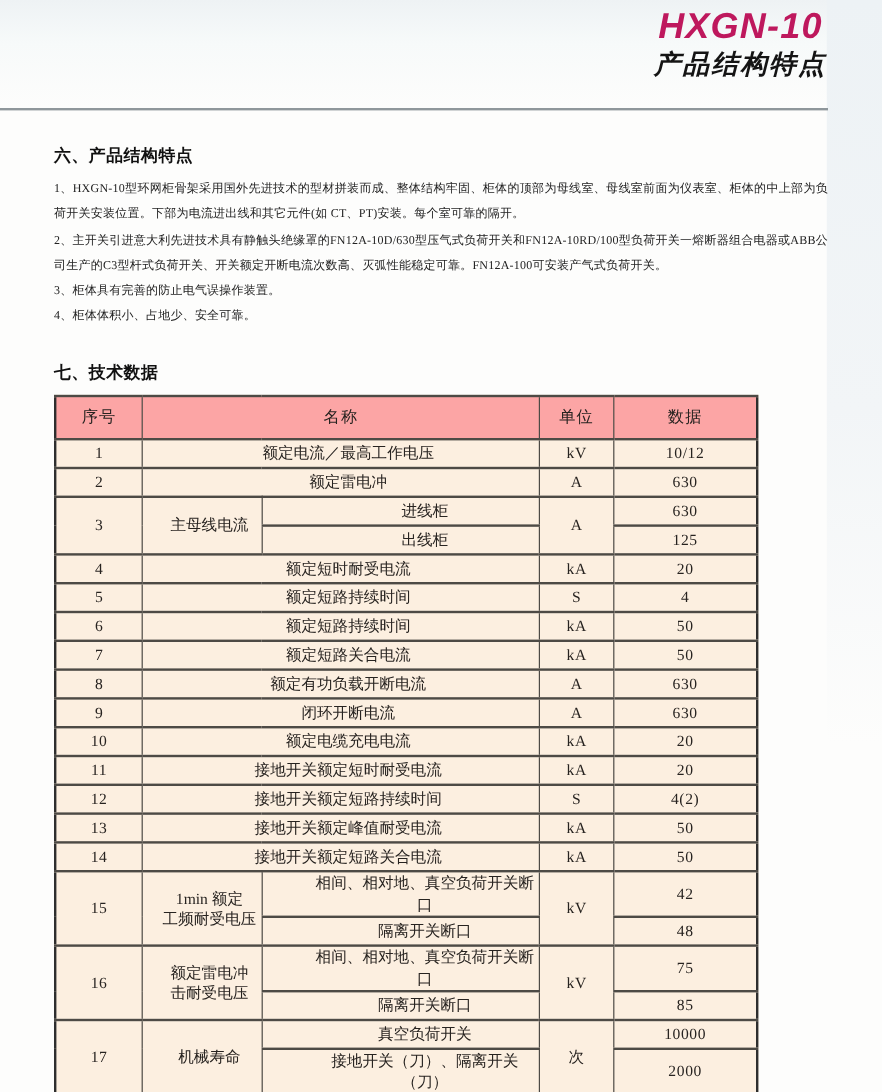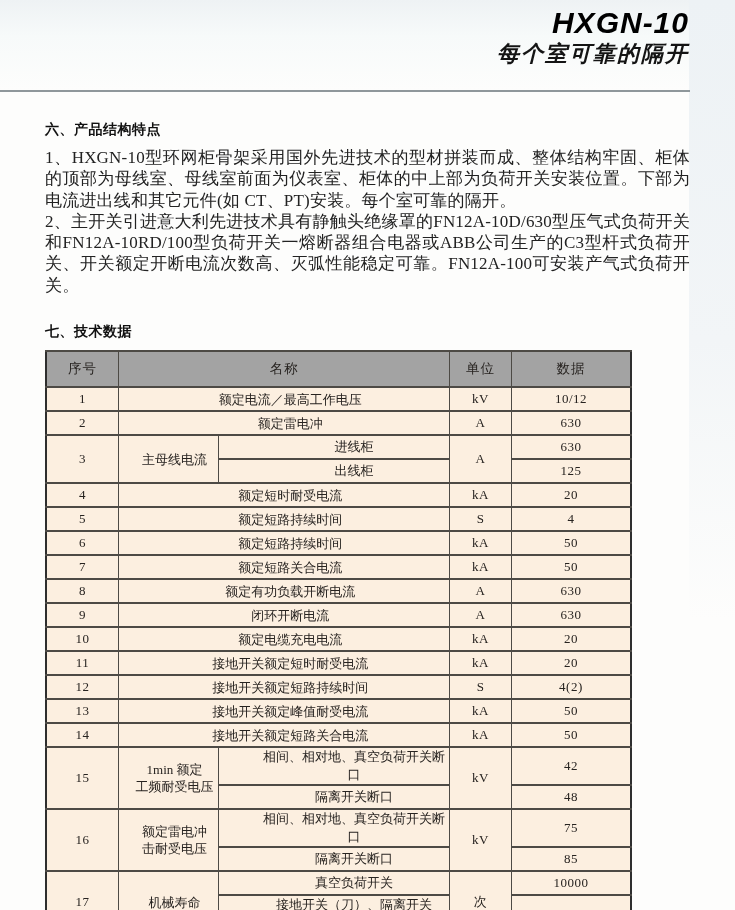--- a/index.html
+++ b/index.html
@@ -17,86 +17,88 @@
     background:linear-gradient(180deg,#eef2f4 0%,#f7fafa 40%,#fdfdfc 100%);
   }
   .right-strip {
     position:absolute; top:0; right:0; width:46px; height:620px;
     background:linear-gradient(180deg,#edf2f5 0%,#f2f5f7 55%,rgba(253,253,252,0) 100%);
   }
   .title-block { position:absolute; top:6px; right:46px; text-align:right; }
   .model-title {
     font-family:"Liberation Sans", sans-serif;
     font-style:italic; font-weight:bold;
-    font-size:30px; letter-spacing:1px; color:#000000; line-height:34px;
+    font-size:30px; letter-spacing:1px; color:#be185d; line-height:34px;text-align:center;
   }
   .product-title {
     font-family:"Liberation Sans", sans-serif;
     font-style:italic; font-weight:bold;
     font-size:22px; letter-spacing:2px; color:#141414; line-height:28px;
   }
   .header-rule {
     position:absolute; top:90px; left:0; width:690px; height:2px;
     background:#8f979b;
   }
   .content { position:absolute; top:110px; left:45px; width:645px; }
   .section-heading {
     font-family:"Liberation Sans", sans-serif;
     font-weight:bold; font-size:14px; color:#111;
     margin-bottom:8px; letter-spacing:0.5px;margin-top:11px;
   }
   .features p {
-    font-size:17px; line-height:21.3px; text-align:justify;
+    font-size:10px; line-height:21.3px; text-align:justify;
     color:#222; letter-spacing:0.2px;
   }
   .tech-heading { margin-top:27px; margin-bottom:9px; }
   table.tech {
     border-collapse:collapse;
     width:587px;
     border:2px solid #2e2e2e;
     background:#fcefe0;
   }
   table.tech th, table.tech td {
     border:1px solid #4d4a45;
     border-top-width:2px; border-bottom-width:2px;
     font-size:13px;
     text-align:center;
     vertical-align:middle;
     color:#272320;
   }
   table.tech th {
     height:36px;
-    background:#a3a3a3;
+    background:#fca5a5;
     font-weight:normal;
     font-size:13.5px;
     letter-spacing:1px;
   }
   table.tech td { height:24px; background:#fcefe0; }
   td.cell-name { text-align:left; padding-left:12px; white-space:pre-line; line-height:17px; }
   td.cell-sub-label { text-align:left; padding-left:40px; }
   td.cell-no, td.cell-unit, td.cell-value { letter-spacing:0.5px; }
 </style>
 </head>
 <body>
 
 <div class="page">
   <div class="top-band"></div>
   <div class="right-strip"></div>
 
   <div class="title-block">
     <div class="model-title">HXGN-10</div>
-    <div class="product-title">每个室可靠的隔开</div>
+    <div class="product-title">产品结构特点</div>
   </div>
   <div class="header-rule"></div>
 
   <div class="content">
     <div class="features">
       <div class="section-heading">六、产品结构特点</div>
       <p>1、HXGN-10型环网柜骨架采用国外先进技术的型材拼装而成、整体结构牢固、柜体的顶部为母线室、母线室前面为仪表室、柜体的中上部为负荷开关安装位置。下部为电流进出线和其它元件(如 CT、PT)安装。每个室可靠的隔开。</p>
       <p>2、主开关引进意大利先进技术具有静触头绝缘罩的FN12A-10D/630型压气式负荷开关和FN12A-10RD/100型负荷开关一熔断器组合电器或ABB公司生产的C3型杆式负荷开关、开关额定开断电流次数高、灭弧性能稳定可靠。FN12A-100可安装产气式负荷开关。</p>
+      <p>3、柜体具有完善的防止电气误操作装置。</p>
+      <p>4、柜体体积小、占地少、安全可靠。</p>
     </div>
 
     <div class="section-heading tech-heading">七、技术数据</div>
 
     <table class="tech">
       <colgroup>
         <col style="width:73px">
           <col style="width:100px">
           <col style="width:232px">
           <col style="width:62px">

